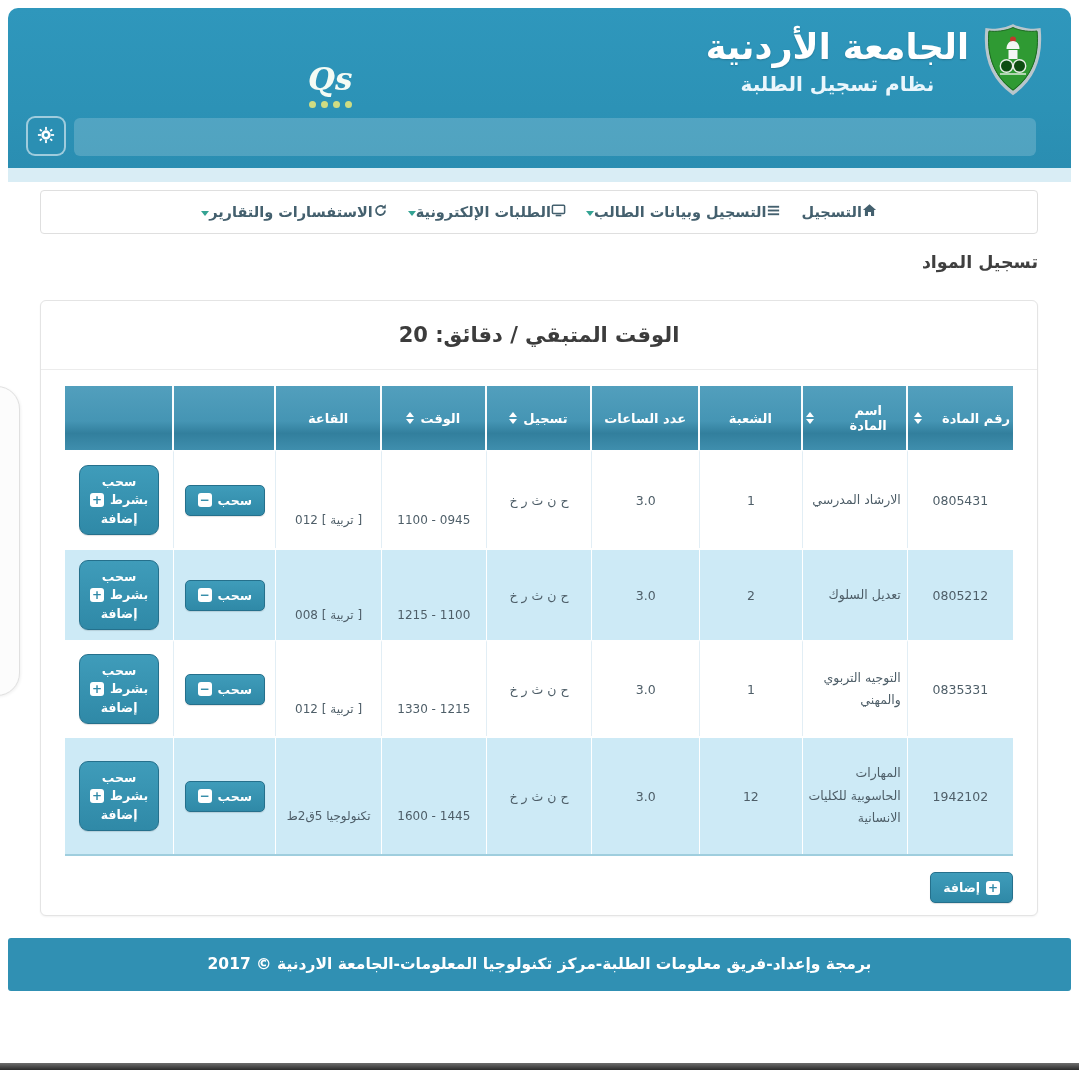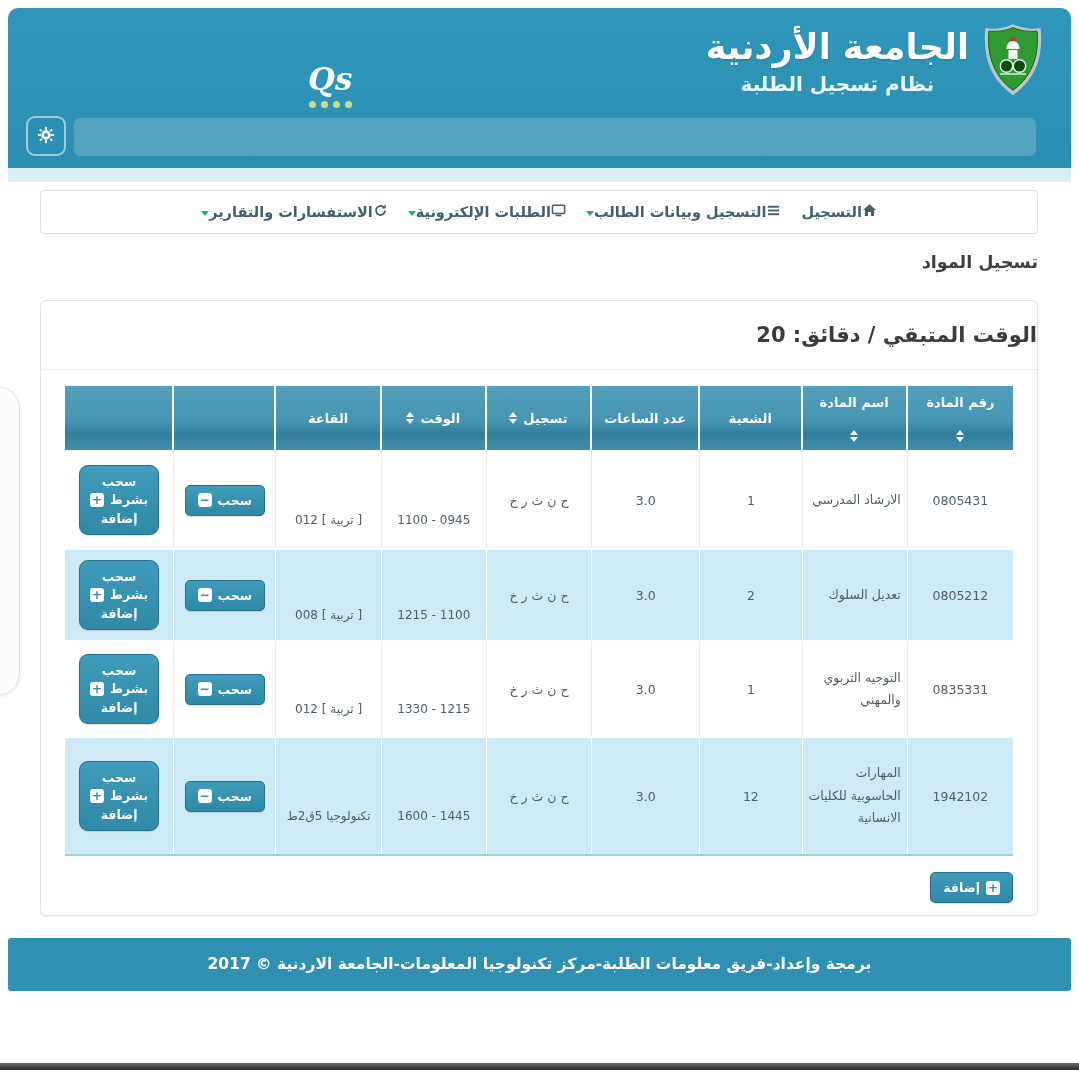--- a/index.html
+++ b/index.html
@@ -33,37 +33,37 @@
   .nav-item svg{flex:0 0 auto;}
   .caret{width:0;height:0;border-left:4px solid transparent;border-right:4px solid transparent;
          border-top:5px solid #34a393;margin-top:2px;}
 
   
   .page-title{position:absolute;right:41px;top:252px;font-size:17.5px;font-weight:bold;color:#3f3f3f;margin:0;}
 
   
   .panel{position:absolute;left:40px;top:300px;width:998px;height:616px;background:#fff;
          border:1px solid #e4e4e4;border-radius:6px;box-shadow:0 1px 2px rgba(0,0,0,.05);box-sizing:border-box;}
-  .panel-hd{height:68px;line-height:68px;text-align:right;font-size:21px;font-weight:bold;color:#3c3c3c;
+  .panel-hd{height:68px;line-height:68px;text-align:center;font-size:21px;font-weight:bold;color:#3c3c3c;
             border-bottom:1px solid #ececec;}
   .tbl-wrap{margin:16px 24px 0;}
   table{width:100%;border-collapse:separate;border-spacing:0;table-layout:fixed;
         border-bottom:2px solid #9fcede;}
   th{background:linear-gradient(180deg,#529fbd 0%,#4595b4 55%,#327f9d 74%,#3f8ead 100%);
      color:#fff;font-size:13px;font-weight:bold;height:56px;padding:4px 3px;vertical-align:middle;
      border-inline-start:2px solid #fbfdfe;}
   th:first-child{border-inline-start:none;}
   td{font-size:12.5px;color:#4e5e68;text-align:center;vertical-align:middle;padding:6px 5px;
      background:#fff;border-top:2px solid #fff;border-inline-start:1px solid #e2eef5;}
   td:first-child{border-inline-start:none;}
   tr.alt td{background:#cdeaf6;border-inline-start-color:#fff;}
   tr.r1 td{height:84px;} tr.r2 td{height:78px;} tr.r3 td{height:82px;} tr.r4 td{height:104px;}
   .cname{text-align:right;padding-right:6px;line-height:1.8;}
   .ltr{direction:ltr;unicode-bidi:isolate;display:inline-block;font-size:12px;line-height:1.8;margin-top:41px;}
-  .th-stack{display:flex;flex-direction:column;align-items:center;gap:20px;justify-content:center;}
+  .th-stack{display:flex;flex-direction:row;align-items:center;gap:20px;}
   .th-row{display:flex;align-items:center;justify-content:center;gap:6px;}
   .sort{display:inline-flex;flex-direction:column;gap:2px;}
   .sort i{width:0;height:0;border-left:4px solid transparent;border-right:4px solid transparent;}
   .sort .up{border-bottom:5px solid #fff;}
   .sort .dn{border-top:5px solid #fff;}
 
   
   .btn{background:linear-gradient(180deg,#3f9cba,#2f89a7);border:1px solid #25708c;border-radius:5px;
        color:#fff;font-family:inherit;font-size:12.5px;font-weight:bold;cursor:pointer;
        display:inline-flex;align-items:center;gap:6px;padding:7px 12px;box-shadow:0 1px 1px rgba(0,0,0,.12);}

